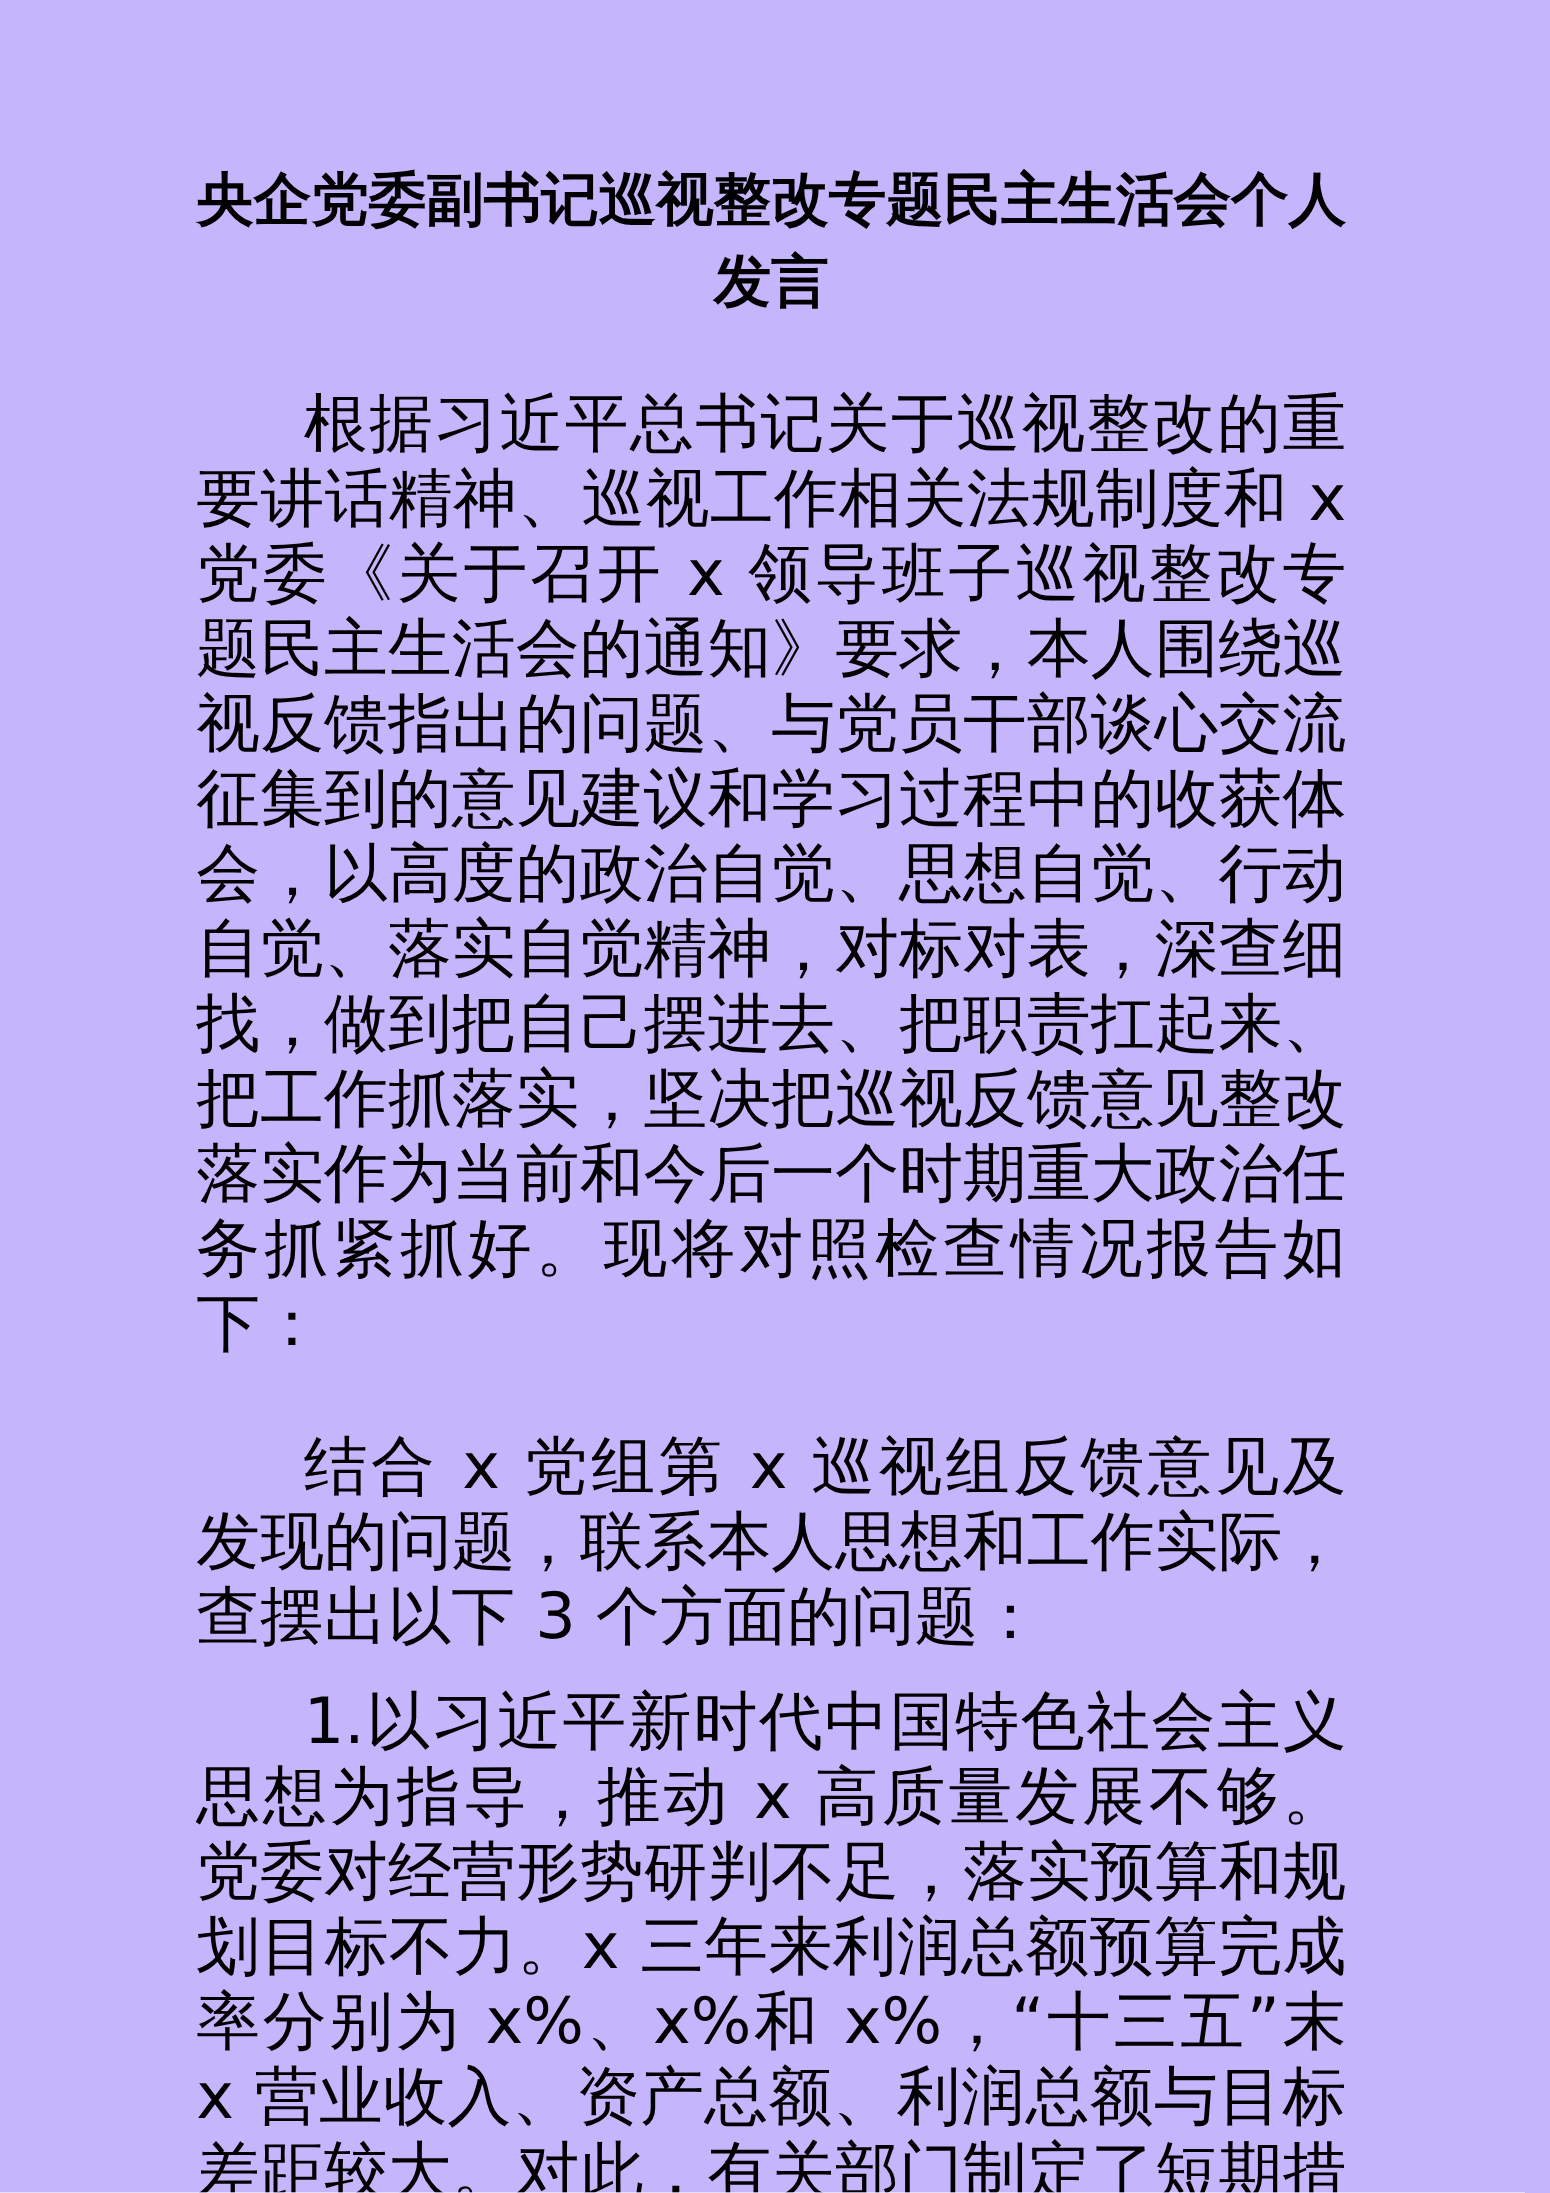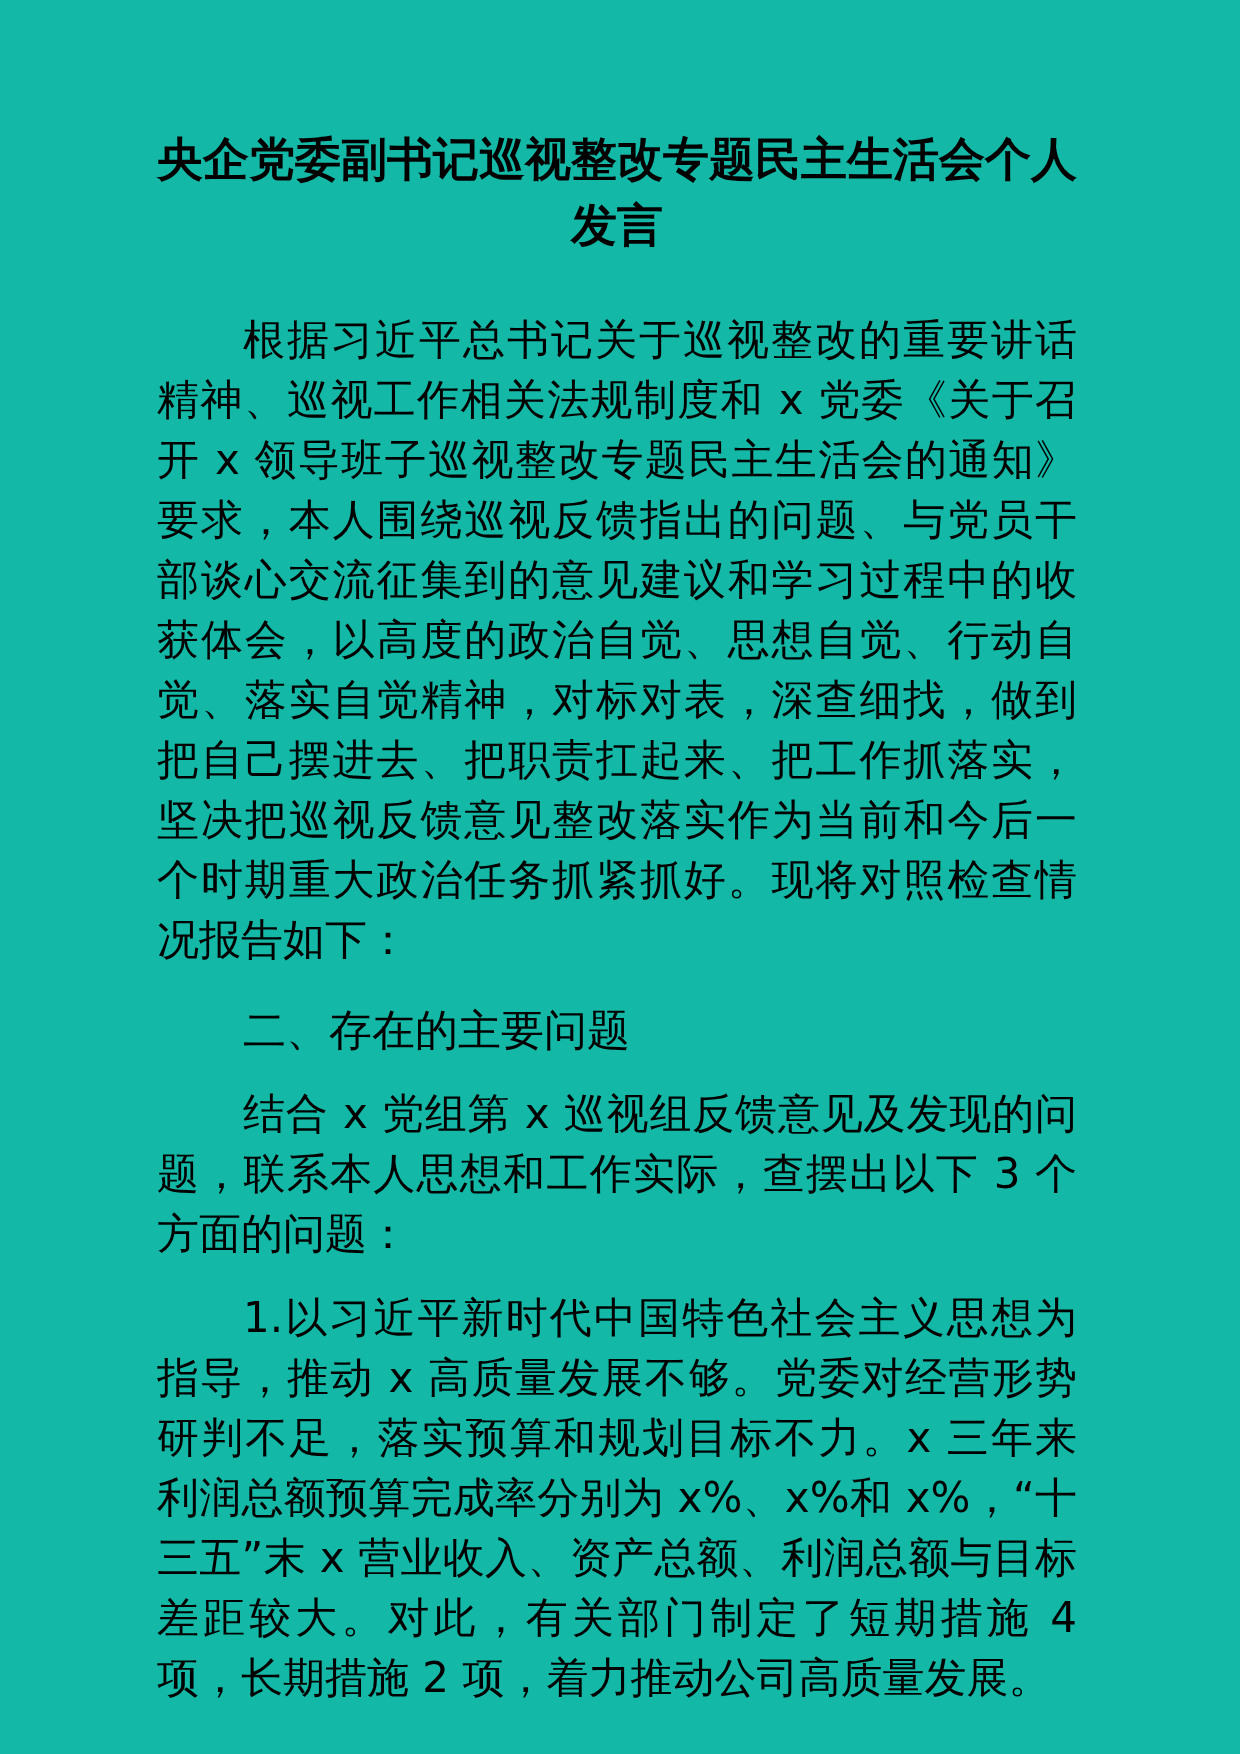--- a/index.html
+++ b/index.html
@@ -8,21 +8,21 @@
     background: #ffffff;
   }
   body {
     font-family: "DejaVu Sans", "Liberation Sans", sans-serif;
     color: #000000;
   }
   .page {
     position: relative;
     width: 1240px;
     height: 1754px;
-    background: #14b8a6;
+    background: #c4b5fd;
     box-sizing: border-box;
     padding: 0;
     overflow: hidden;
     text-decoration: underline;
   }
   .content {
     position: absolute;
     left: 157px;
     top: 0;
     width: 920px;
@@ -39,21 +39,21 @@
   }
   .section-heading {
     font-size: 43px;
     font-weight: normal;
     line-height: 60px;
     margin: 0;
     text-indent: 86px;
     word-break: break-all;
   }
   .body-para {
-    font-size: 42px;
+    font-size: 51px;
     font-weight: normal;
     line-height: 60px;
     margin: 0;
     text-indent: 86px;
     text-align: justify;
     text-justify: inter-character;
     word-break: break-all;
   }
   .gap-sm { height: 24px; }
   .gap-md { height: 28px; }
@@ -69,21 +69,20 @@
 
     <div class="gap-md"></div>
 
 
     <div class="gap-sm"></div>
 
     <p class="body-para">根据习近平总书记关于巡视整改的重要讲话精神、巡视工作相关法规制度和 x 党委《关于召开 x 领导班子巡视整改专题民主生活会的通知》要求，本人围绕巡视反馈指出的问题、与党员干部谈心交流征集到的意见建议和学习过程中的收获体会，以高度的政治自觉、思想自觉、行动自觉、落实自觉精神，对标对表，深查细找，做到把自己摆进去、把职责扛起来、把工作抓落实，坚决把巡视反馈意见整改落实作为当前和今后一个时期重大政治任务抓紧抓好。现将对照检查情况报告如下：</p>
 
     <div class="gap-lg"></div>
 
-    <p class="section-heading">二、存在的主要问题</p>
 
     <div class="gap-sm"></div>
 
     <p class="body-para">结合 x 党组第 x 巡视组反馈意见及发现的问题，联系本人思想和工作实际，查摆出以下 3 个方面的问题：</p>
 
     <div class="gap-sm"></div>
 
     <p class="body-para">1.以习近平新时代中国特色社会主义思想为指导，推动 x 高质量发展不够。党委对经营形势研判不足，落实预算和规划目标不力。x 三年来利润总额预算完成率分别为 x%、x%和 x%，“十三五”末 x 营业收入、资产总额、利润总额与目标差距较大。对此，有关部门制定了短期措施 4 项，长期措施 2 项，着力推动公司高质量发展。</p>
 
   </div>

